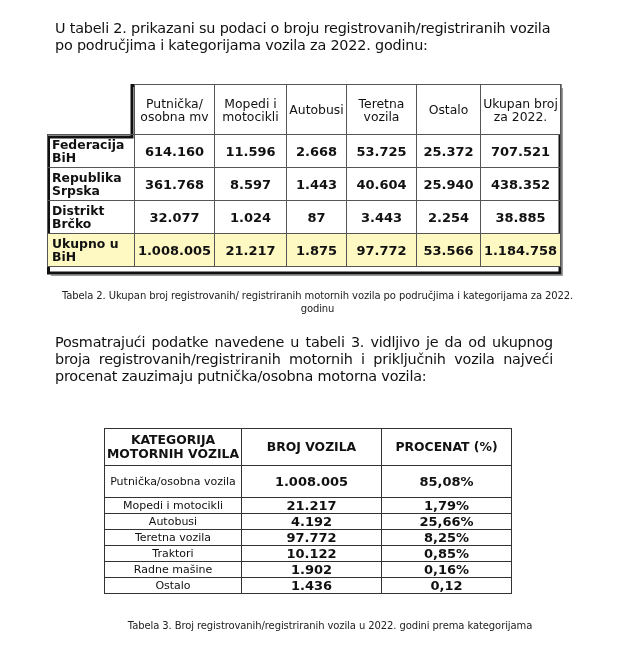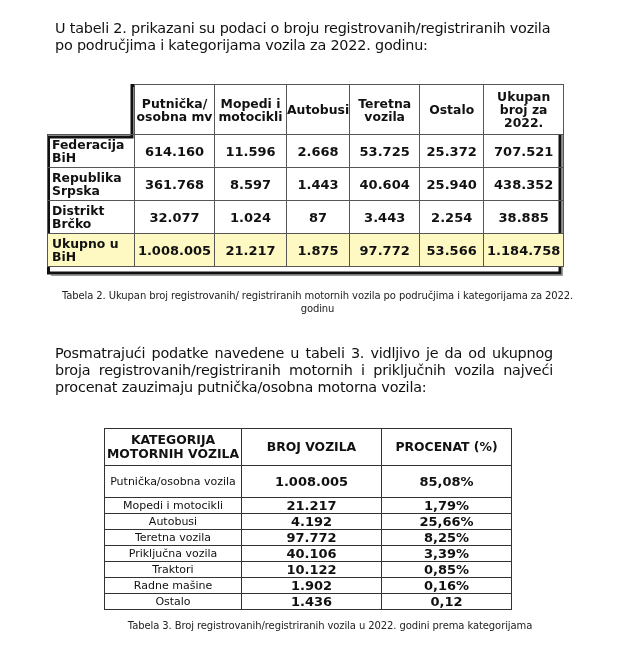--- a/index.html
+++ b/index.html
@@ -1,30 +1,30 @@
 <!DOCTYPE html>
 <html><head>
 <meta charset="utf-8">
 <style>
   html, body { margin: 0; padding: 0; background: #ffffff; }
   body { width: 626px; height: 646px; position: relative; overflow: hidden;
          font-family: "DejaVu Sans", sans-serif; color: #111; }
   .para { position: absolute; left: 55px; width: 500px; font-size: 14.4px; line-height: 17px;
           letter-spacing: -0.2px; }
   #p1 { top: 20px; }
-  #p2 { top: 345px; text-align: justify; text-align-last: left; width: 498px; }
+  #p2 { top: 334px; text-align: justify; text-align-last: left; width: 498px; }
   .caption { position: absolute; font-size: 10px; line-height: 12.5px; text-align: center; color: #222; letter-spacing: -0.1px; }
   #cap2 { left: 60px; width: 515px; top: 290px; }
   #cap3 { left: 100px; width: 460px; top: 620px; }
 
   
   #t2wrap { position: absolute; left: 47px; top: 84px; }
   table.t2 { border-collapse: collapse; font-family: "DejaVu Sans", sans-serif; }
   table.t2 td, table.t2 th { border: 1px solid #555; padding: 0; font-size: 12.4px; line-height: 13px; }
-  table.t2 th { font-weight: bold; text-align: center; height: 49px; background: #fff; }
+  table.t2 th { font-weight: normal; text-align: center; height: 49px; background: #fff; }
   table.t2 td.lab { text-align: left; font-weight: bold; padding-left: 4px; width: 80px; height: 32px; }
   table.t2 td.num { text-align: center; font-weight: bold; font-size: 13px; height: 32px; }
   table.t2 tr.total td { background: #fef9c3; }
   table.t2 th.empty { border: none; background: transparent; }
 
   
   #t3wrap { position: absolute; left: 104px; top: 428px; }
   table.t3 { border-collapse: collapse; }
   table.t3 td, table.t3 th { border: 1px solid #333; padding: 0; text-align: center; font-size: 12.6px; line-height: 14px; }
   table.t3 th { font-weight: bold; height: 36px; font-size: 12.4px; }
@@ -134,25 +134,20 @@
       <td class="cat">Autobusi</td>
       <td class="val">4.192</td>
       <td class="val">25,66%</td>
     </tr>
     <tr class="r">
       <td class="cat">Teretna vozila</td>
       <td class="val">97.772</td>
       <td class="val">8,25%</td>
     </tr>
     <tr class="r">
-      <td class="cat">Priključna vozila</td>
-      <td class="val">40.106</td>
-      <td class="val">3,39%</td>
-    </tr>
-    <tr class="r">
       <td class="cat">Traktori</td>
       <td class="val">10.122</td>
       <td class="val">0,85%</td>
     </tr>
     <tr class="r">
       <td class="cat">Radne mašine</td>
       <td class="val">1.902</td>
       <td class="val">0,16%</td>
     </tr>
     <tr class="r">

